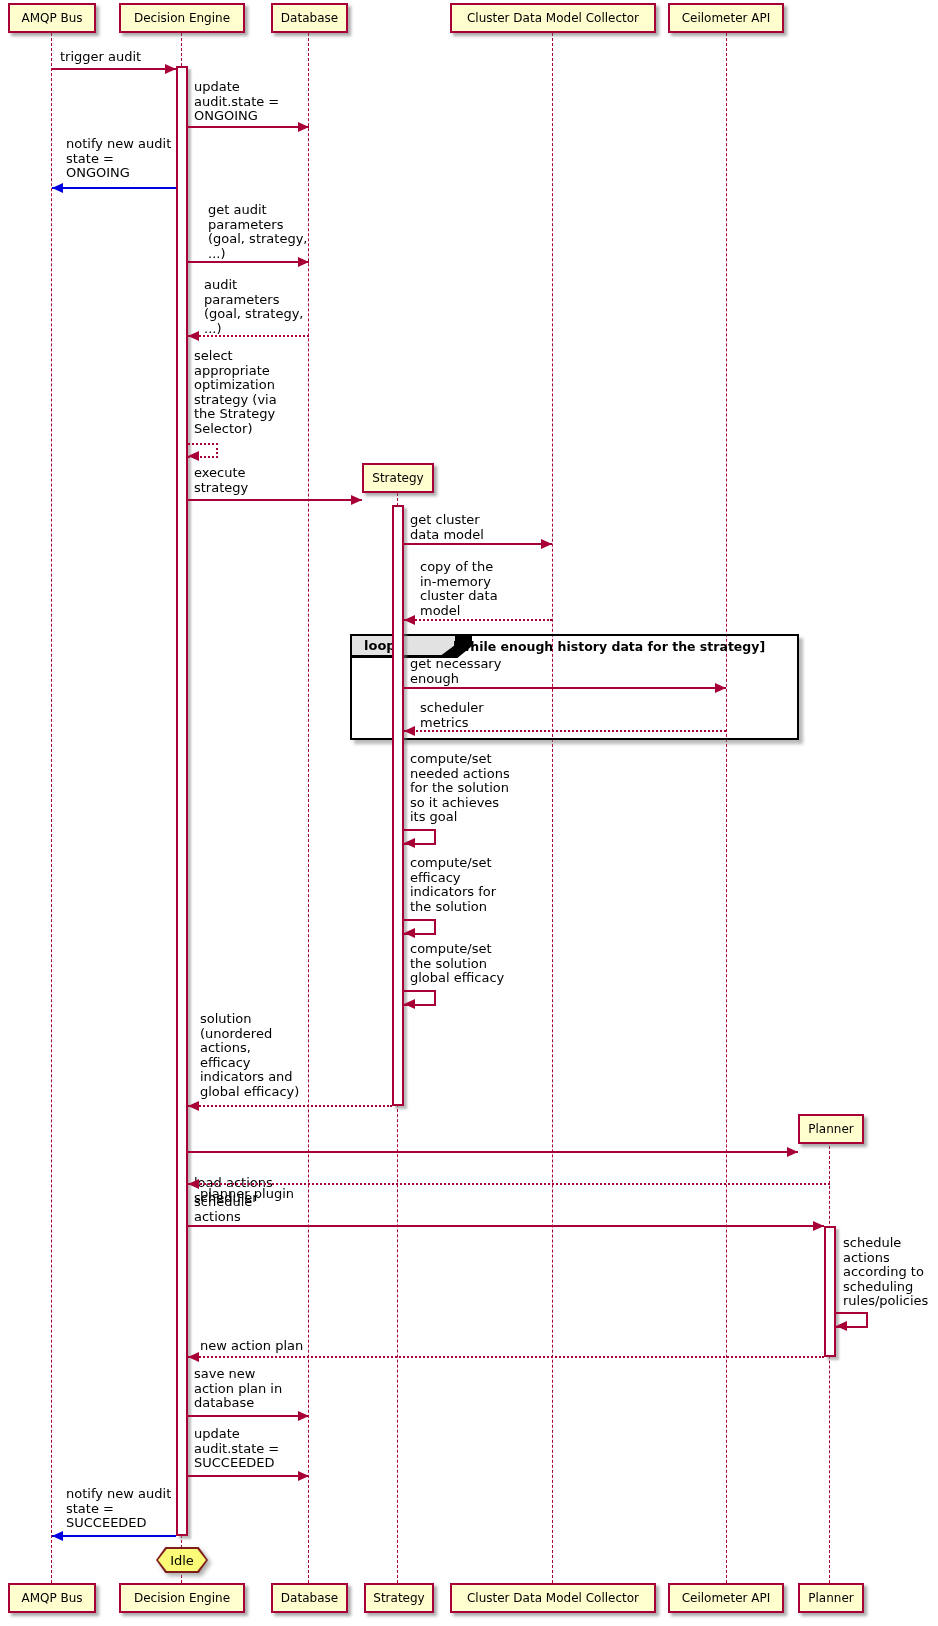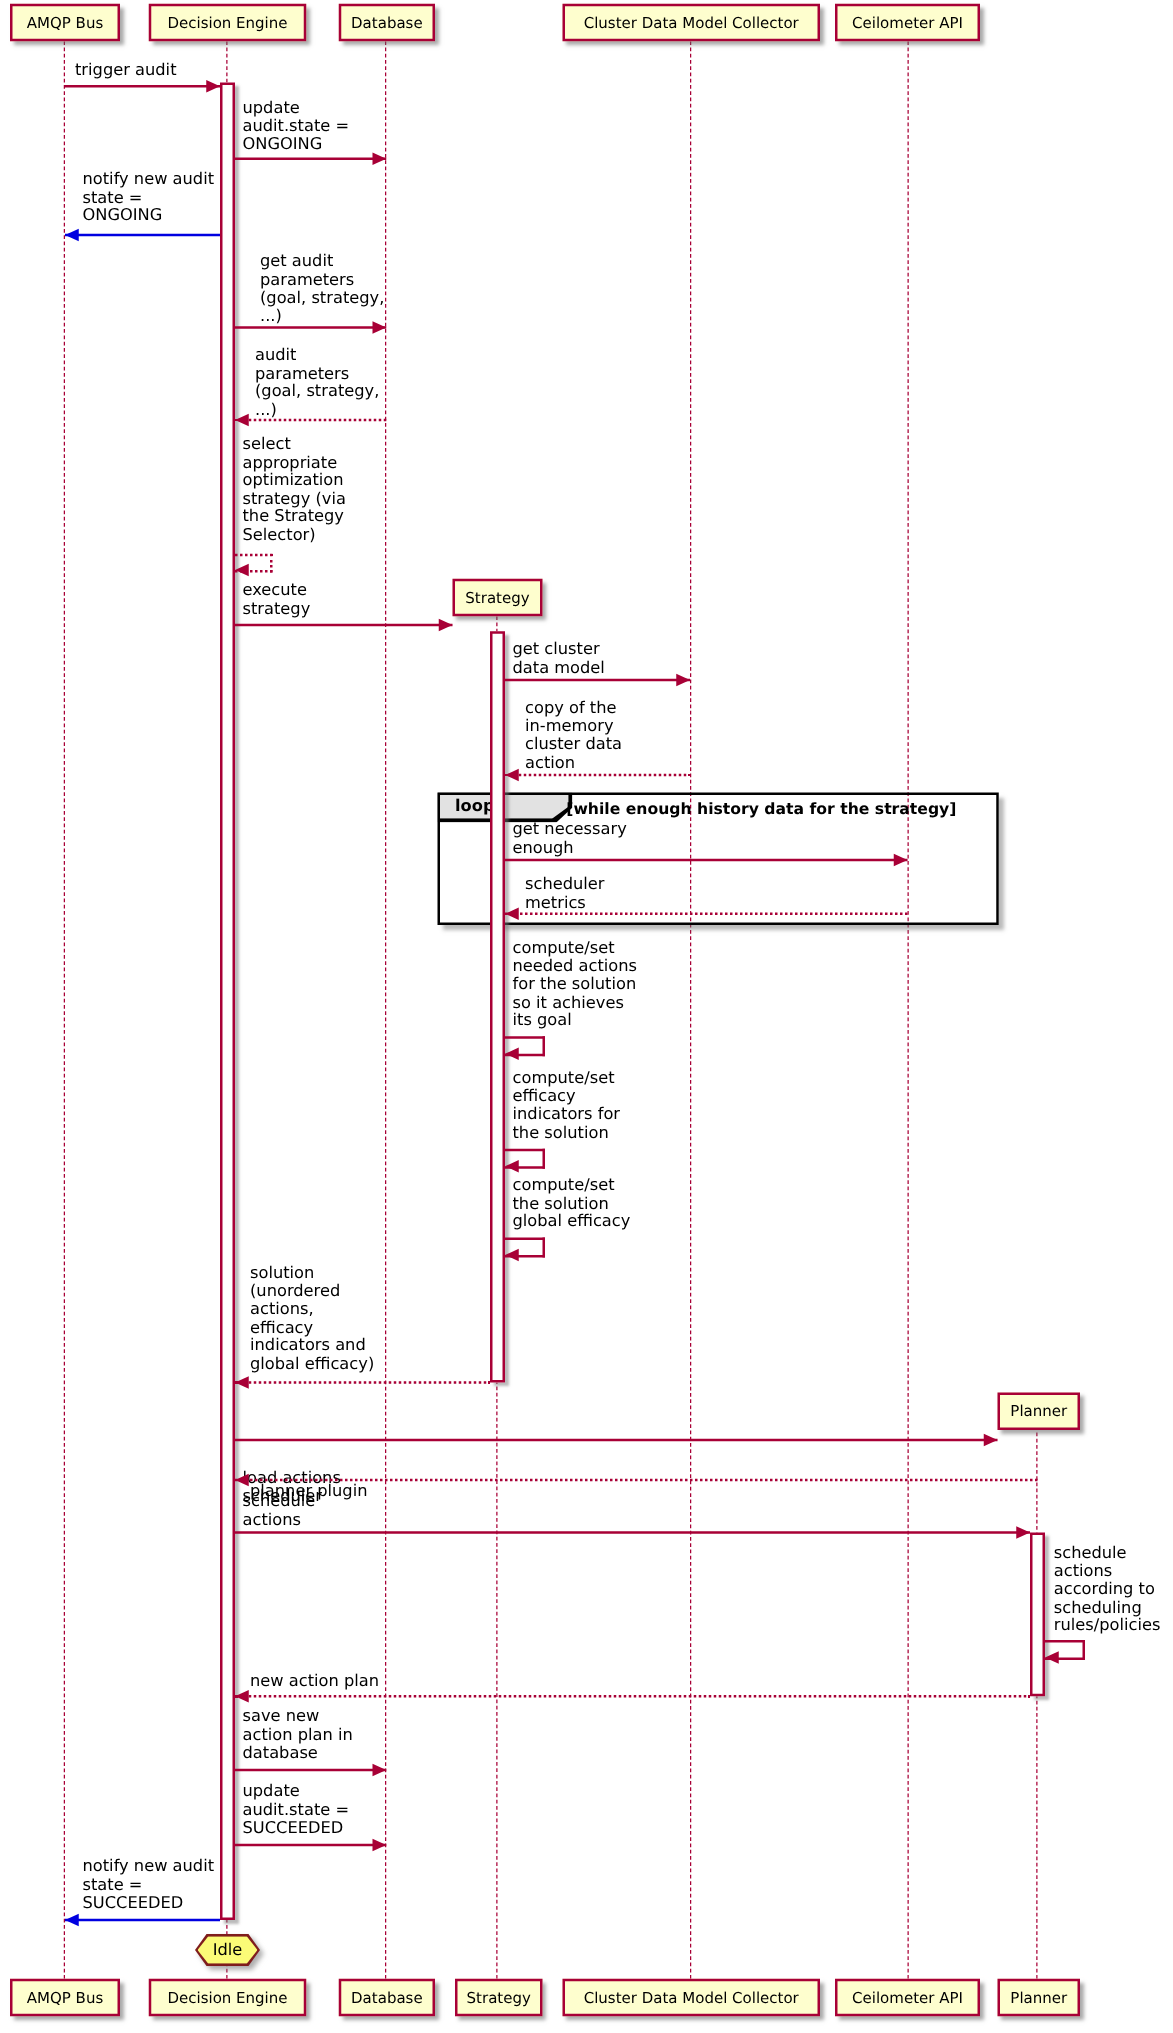--- a/index.html
+++ b/index.html
@@ -24,21 +24,21 @@
   .hr,.hl{position:absolute;width:0;height:0;border-top:5px solid transparent;border-bottom:5px solid transparent;}
   .hr{border-left:11px solid #A80036;}
   .hl{border-right:11px solid #A80036;}
   .hl.blue{border-right-color:#0000E0;}
   
   .selfbox{position:absolute;border:2px solid #A80036;border-left:none;}
   .selfbox.dot{border-style:dotted;border-left:none;}
   
   .frame{position:absolute;border:2px solid #000;box-shadow:4px 4px 3px rgba(120,120,120,.5);}
   .tab-outer{position:absolute;left:-2px;top:-2px;width:108px;height:24px;background:#000;
-             clip-path:polygon(0 0,100% 0,100% 50%,88% 100%,0 100%);}
+             clip-path:polygon(0 0,100% 0,100% 50%,88% 100%,0 100%);padding-left:14px;}
   .tab-inner{position:absolute;left:2px;top:2px;width:103px;height:19px;background:#E2E2E2;
              clip-path:polygon(0 0,100% 0,100% 48%,87% 100%,0 100%);
              display:flex;align-items:center;padding-left:12px;box-sizing:border-box;
              font-weight:bold;font-size:13px;}
   .cond{position:absolute;font-weight:bold;font-size:12.5px;white-space:nowrap;}
   
   .hex{position:absolute;clip-path:polygon(18% 0,82% 0,100% 50%,82% 100%,18% 100%,0 50%);
        background:#7f1d1d;}
   .hex-in{position:absolute;left:2px;top:2px;right:2px;bottom:2px;background:#FBFB77;
           clip-path:polygon(18% 0,82% 0,100% 50%,82% 100%,18% 100%,0 50%);
@@ -140,21 +140,21 @@
     <div class="mlabel" style="left:410px;top:513px">get cluster
 data model</div>
     <div class="mline" style="left:404px;top:543px;width:148px"></div>
     <div class="hr" style="left:541px;top:539px"></div>
   </div>
 
   <div>
     <div class="mlabel" style="left:420px;top:560px">copy of the
 in-memory
 cluster data
-action</div>
+model</div>
     <div class="mline dot" style="left:404px;top:619px;width:148px"></div>
     <div class="hl" style="left:404px;top:615px"></div>
   </div>
 
   <div>
     <div class="mlabel" style="left:410px;top:657px">get necessary
 enough</div>
     <div class="mline" style="left:404px;top:687px;width:322px"></div>
     <div class="hr" style="left:715px;top:683px"></div>
   </div>

